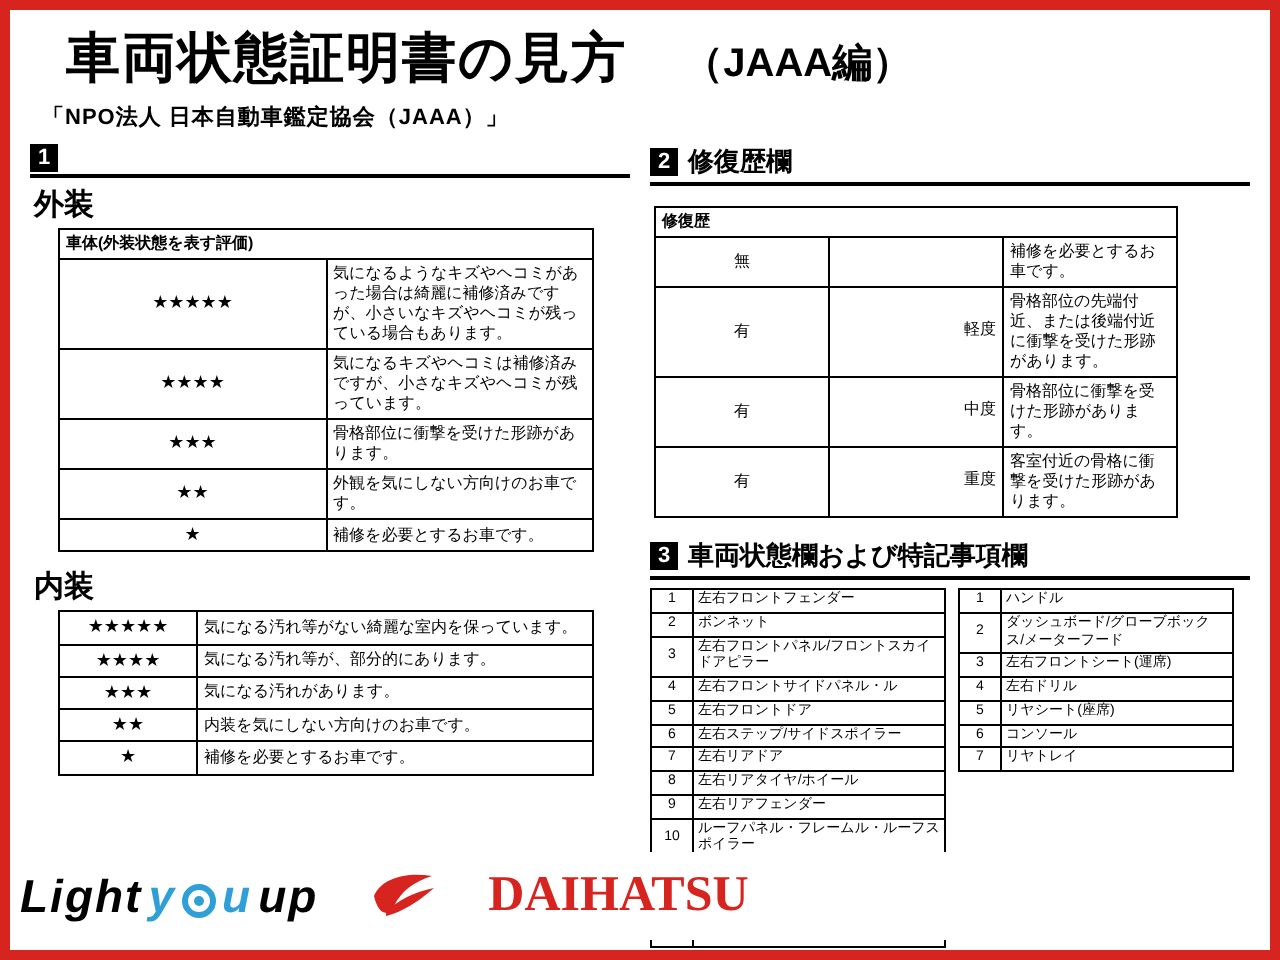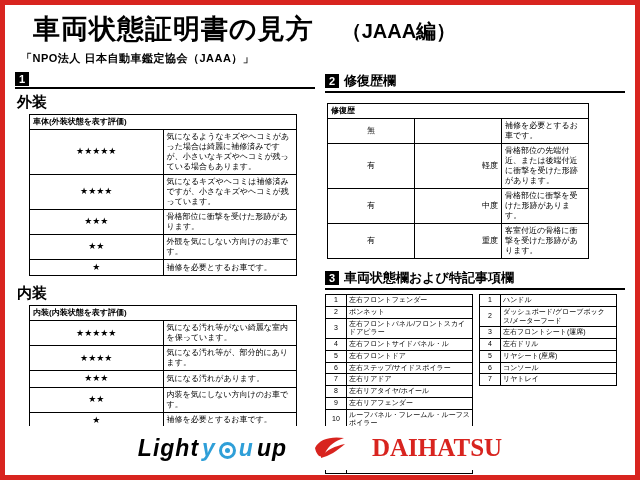--- a/index.html
+++ b/index.html
@@ -113,21 +113,21 @@
   .tbl-parts .n{width:16px;text-align:center;}
   .parts-wrap{display:flex;gap:6px;margin-top:4px;}
   
   .footer{
     position:absolute;
     left:5px;right:5px;bottom:5px;
     height:44px;
     background:#fff;
     display:flex;
     align-items:center;
-    justify-content:center;
+    justify-content:flex-start;
     gap:26px;
   }
   .light-you-up{
     font-size:23px;
     font-style:italic;
     font-weight:bold;
     letter-spacing:1px;
     display:flex;align-items:center;gap:3px;
   }
   .lyu-y{color:#2f9fd8;}
@@ -207,23 +207,20 @@
             <td class="stars">★</td>
             <td class="desc">補修を必要とするお車です。</td>
           </tr>
         </tbody>
           </table>
 
         <div class="sub-label" style="margin-top:8px;">内装</div>
 
         <table class="tbl-rate">
           <tbody>
-              <tr>
-            <td class="hdr" colspan="2">内装(内装状態を表す評価)</td>
-          </tr>
           <tr>
             <td class="stars">★★★★★</td>
             <td class="desc">気になる汚れ等がない綺麗な室内を保っています。</td>
           </tr>
           <tr>
             <td class="stars">★★★★</td>
             <td class="desc">気になる汚れ等が、部分的にあります。</td>
           </tr>
           <tr>
             <td class="stars">★★★</td>

